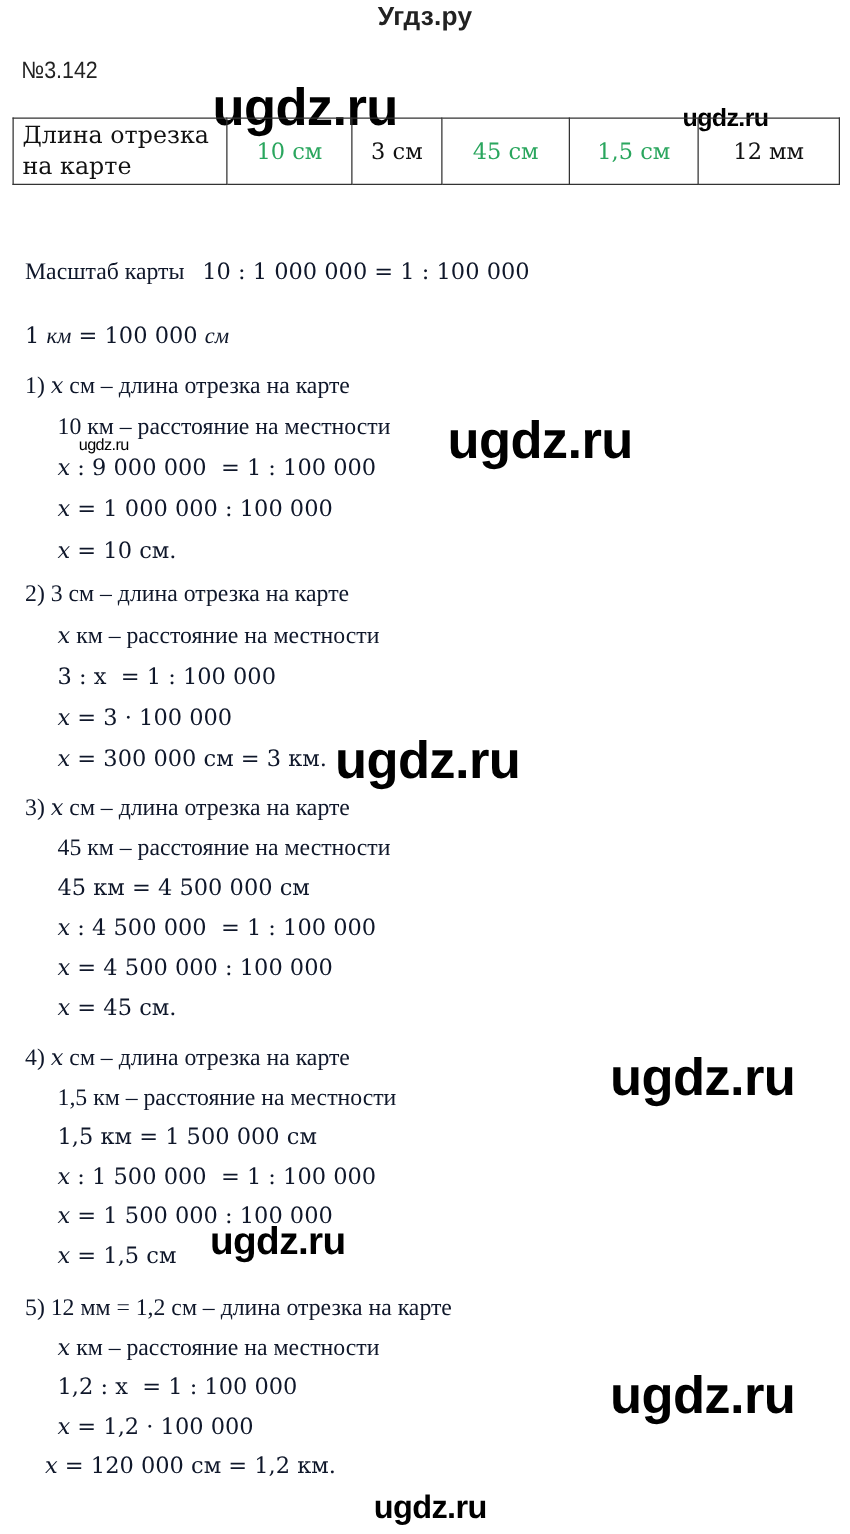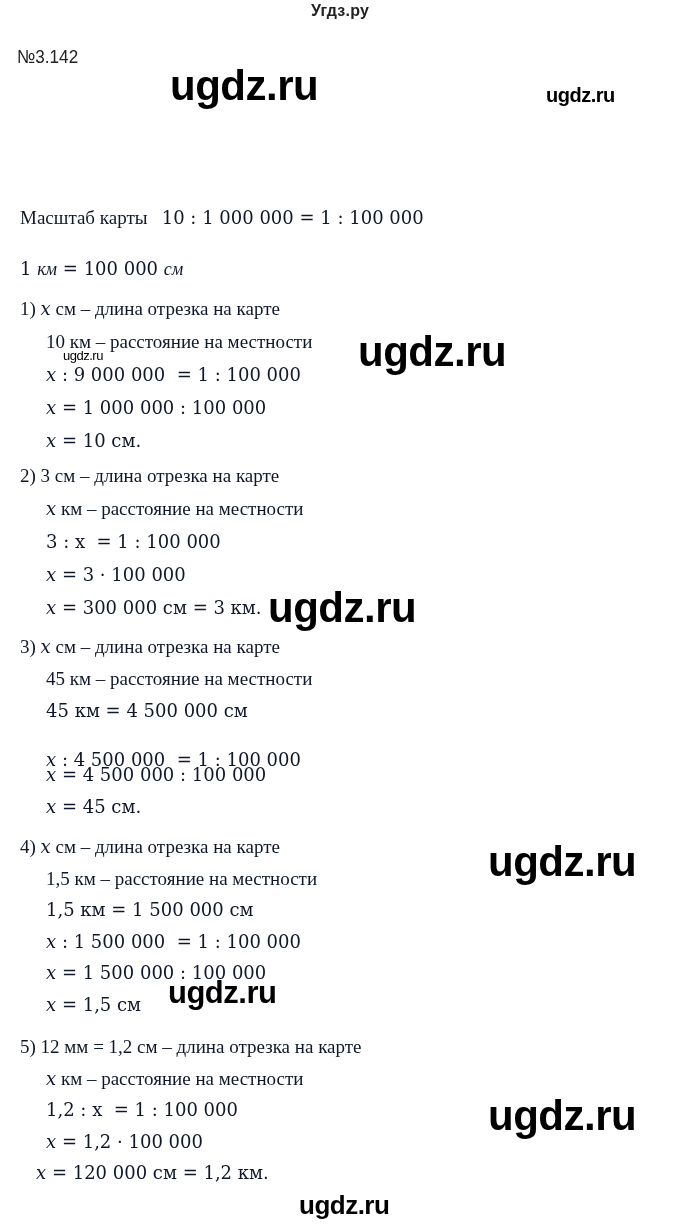--- a/index.html
+++ b/index.html
@@ -2,21 +2,21 @@
 <html><head>
 <meta charset="utf-8">
 <style>
   html, body { margin: 0; padding: 0; background: #ffffff; }
   body {
     width: 680px; height: 1227px; position: relative; overflow: hidden;
     font-family: "Liberation Serif", serif; color: #111;
   }
   .site-title {
     position: absolute; top: 2px; left: 0; width: 680px; text-align: center;
-    font-family: "Liberation Sans", sans-serif; font-weight: bold; font-size: 16px;
+    font-family: "Liberation Sans", sans-serif; font-weight: bold; font-size: 21px;
     color: #222; letter-spacing: 0.2px;
   }
   .task-number {
     position: absolute; top: 46px; left: 17px;
     font-family: "Liberation Sans", sans-serif; font-size: 19px; color: #222;
     transform: scaleX(0.9); transform-origin: left;
   }
   .wm { position: absolute; font-family: "Liberation Sans", sans-serif; font-weight: bold; color: #000; letter-spacing: -0.5px; }
   .wm-big { font-size: 42px; }
   .wm-mid { font-size: 31px; }
@@ -55,41 +55,49 @@
 <div class="wm wm-big" style="top:328px;left:358px;">ugdz.ru</div>
 <div class="wm wm-tiny" style="top:348px;left:63px;">ugdz.ru</div>
 <div class="wm wm-big" style="top:584px;left:268px;">ugdz.ru</div>
 <div class="wm wm-big" style="top:838px;left:488px;">ugdz.ru</div>
 <div class="wm wm-mid" style="top:975px;left:168px;">ugdz.ru</div>
 <div class="wm wm-big" style="top:1092px;left:488px;">ugdz.ru</div>
 <div class="wm wm-mid" style="top:1190px;left:299px;font-size:26px;">ugdz.ru</div>
 
 <table class="scale-table">
   <tbody>
+      <tr>
+    <td class="hdr">Длина отрезка на карте</td>
+    <td class="c1 green">10 см</td>
+    <td class="c2">3 см</td>
+    <td class="c3 green">45 см</td>
+    <td class="c4 green">1,5 см</td>
+    <td class="c5">12 мм</td>
+  </tr>
 </tbody>
   </table>
 
 <div class="line" style="top:207px;left:20px;"><span>Масштаб карты</span><span>   </span><span class="math">10 : 1 000 000 = 1 : 100 000</span></div>
 <div class="line math" style="top:258px;left:20px;"><span>1 </span><span class="it" style="font-family:'Liberation Serif',serif;">км</span><span> = 100 000 </span><span class="it" style="font-family:'Liberation Serif',serif;">см</span></div>
 
 <div id="solutions">
     <div class="line" style="top: 298px; left: 20px;"><span>1) </span><span class="it" style="font-family: &quot;DejaVu Serif&quot;, serif; font-size: 18px;">x</span><span> см – длина отрезка на карте</span></div>
     <div class="line" style="top: 331px; left: 46px;"><span>10 км – расстояние на местности</span></div>
     <div class="line" style="top: 364px; left: 46px;"><span class="it" style="font-family: &quot;DejaVu Serif&quot;, serif; font-size: 18px;">x</span><span class="math"> : 9 000 000  = 1 : 100 000</span></div>
     <div class="line" style="top: 397px; left: 46px;"><span class="it" style="font-family: &quot;DejaVu Serif&quot;, serif; font-size: 18px;">x</span><span class="math"> = 1 000 000 : 100 000</span></div>
     <div class="line" style="top: 430px; left: 46px;"><span class="it" style="font-family: &quot;DejaVu Serif&quot;, serif; font-size: 18px;">x</span><span class="math"> = 10 см.</span></div>
     <div class="line" style="top: 465px; left: 20px;"><span>2) </span><span>3 см – длина отрезка на карте</span></div>
     <div class="line" style="top: 498px; left: 46px;"><span class="it" style="font-family: &quot;DejaVu Serif&quot;, serif; font-size: 18px;">x</span><span> км – расстояние на местности</span></div>
     <div class="line" style="top: 531px; left: 46px;"><span class="math">3 : x  = 1 : 100 000</span></div>
     <div class="line" style="top: 564px; left: 46px;"><span class="it" style="font-family: &quot;DejaVu Serif&quot;, serif; font-size: 18px;">x</span><span class="math"> = 3 · 100 000</span></div>
     <div class="line" style="top: 597px; left: 46px;"><span class="it" style="font-family: &quot;DejaVu Serif&quot;, serif; font-size: 18px;">x</span><span class="math"> = 300 000 см = 3 км.</span></div>
     <div class="line" style="top: 636px; left: 20px;"><span>3) </span><span class="it" style="font-family: &quot;DejaVu Serif&quot;, serif; font-size: 18px;">x</span><span> см – длина отрезка на карте</span></div>
     <div class="line" style="top: 668px; left: 46px;"><span>45 км – расстояние на местности</span></div>
     <div class="line" style="top: 700px; left: 46px;"><span class="math">45 км = 4 500 000 см</span></div>
-    <div class="line" style="top: 749px; left: 46px;"><span class="it" style="font-family: &quot;DejaVu Serif&quot;, serif; font-size: 18px;">x</span><span class="math"> : 4 500 000  = 1 : 100 000</span></div>
+    <div class="line" style="top: 732px; left: 46px;"><span class="it" style="font-family: &quot;DejaVu Serif&quot;, serif; font-size: 18px;">x</span><span class="math"> : 4 500 000  = 1 : 100 000</span></div>
     <div class="line" style="top: 764px; left: 46px;"><span class="it" style="font-family: &quot;DejaVu Serif&quot;, serif; font-size: 18px;">x</span><span class="math"> = 4 500 000 : 100 000</span></div>
     <div class="line" style="top: 796px; left: 46px;"><span class="it" style="font-family: &quot;DejaVu Serif&quot;, serif; font-size: 18px;">x</span><span class="math"> = 45 см.</span></div>
     <div class="line" style="top: 836px; left: 20px;"><span>4) </span><span class="it" style="font-family: &quot;DejaVu Serif&quot;, serif; font-size: 18px;">x</span><span> см – длина отрезка на карте</span></div>
     <div class="line" style="top: 867.5px; left: 46px;"><span>1,5 км – расстояние на местности</span></div>
     <div class="line" style="top: 899px; left: 46px;"><span class="math">1,5 км = 1 500 000 см</span></div>
     <div class="line" style="top: 930.5px; left: 46px;"><span class="it" style="font-family: &quot;DejaVu Serif&quot;, serif; font-size: 18px;">x</span><span class="math"> : 1 500 000  = 1 : 100 000</span></div>
     <div class="line" style="top: 962px; left: 46px;"><span class="it" style="font-family: &quot;DejaVu Serif&quot;, serif; font-size: 18px;">x</span><span class="math"> = 1 500 000 : 100 000</span></div>
     <div class="line" style="top: 993.5px; left: 46px;"><span class="it" style="font-family: &quot;DejaVu Serif&quot;, serif; font-size: 18px;">x</span><span class="math"> = 1,5 см</span></div>
     <div class="line" style="top: 1036px; left: 20px;"><span>5) </span><span>12 мм = 1,2 см – длина отрезка на карте</span></div>
     <div class="line" style="top: 1067.5px; left: 46px;"><span class="it" style="font-family: &quot;DejaVu Serif&quot;, serif; font-size: 18px;">x</span><span> км – расстояние на местности</span></div>

